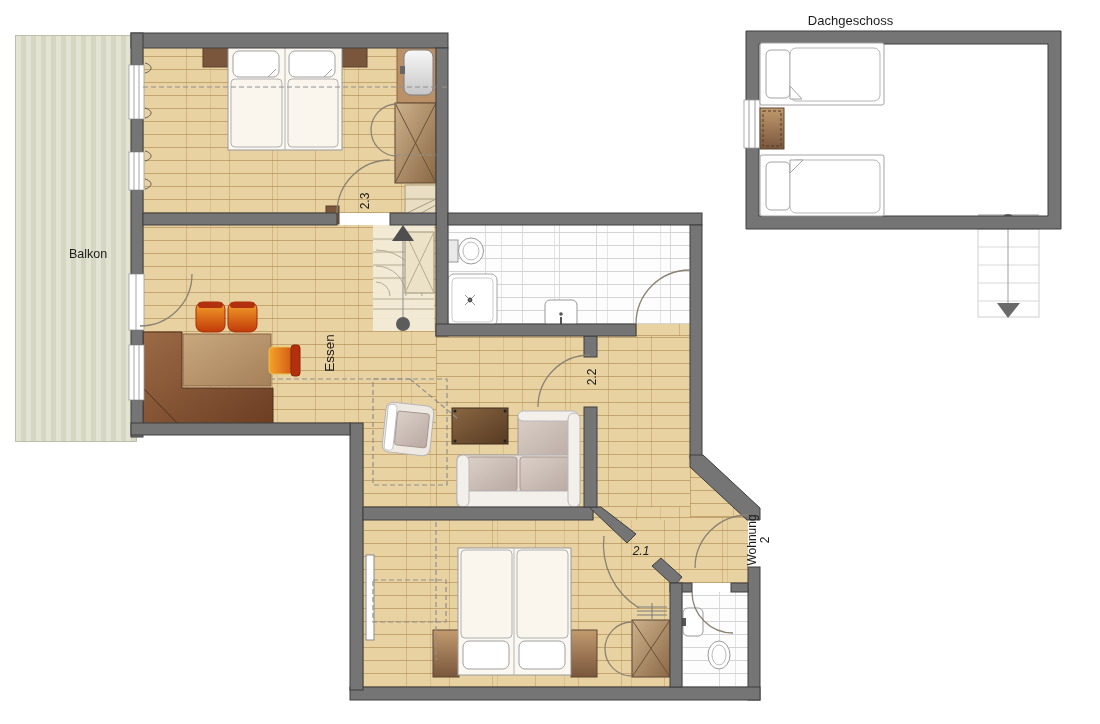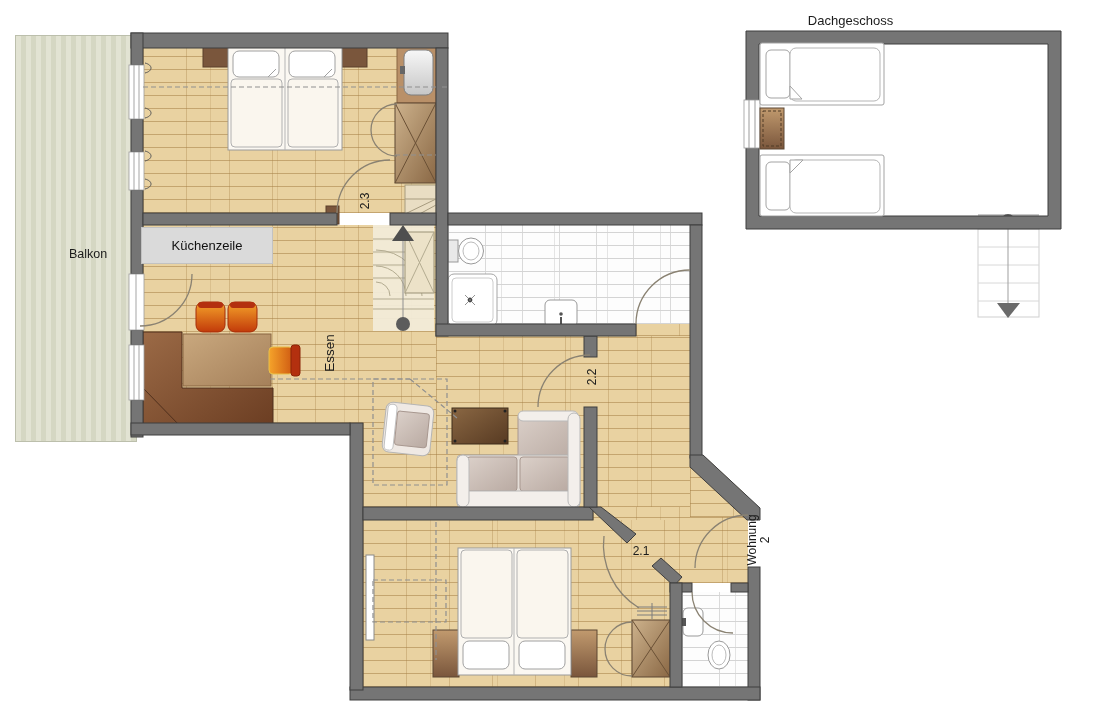--- a/index.html
+++ b/index.html
@@ -354,29 +354,26 @@
       <path d="M692,592 A41 41 0 0 0 733,633"></path>
       <path d="M397,104 A26 26 0 0 0 371,130"></path>
       <path d="M371,130 A26 26 0 0 0 397,156"></path>
       <path d="M632,622 A27 27 0 0 0 605,649"></path>
       <path d="M605,649 A27 27 0 0 0 632,676"></path>
     </g>
   </svg>
 
   <div class="lbl" style="left:50px;top:247px;width:76px;font-size:12.5px;">Balkon</div>
 
-  <div id="kitchenette-box">
-    <span>Küchenzeile</span>
-  </div>
 
   <div class="lbl vlbl" style="left:295px;top:346px;width:70px;font-size:13.5px;">Essen</div>
 
   <div class="lbl vlbl" style="left:350px;top:194px;width:30px;">2.3</div>
 
   <div class="lbl vlbl" style="left:577px;top:370px;width:30px;">2.2</div>
 
-  <div class="lbl" style="left:626px;top:544px;width:30px;">2.1</div>
+  <div class="lbl" style="left:626px;top:544px;width:30px;font-style:italic;">2.1</div>
 
   <div class="lbl vlbl wrap2" style="left:732px;top:527px;width:54px;font-size:12px;line-height:13px;">Wohnung 2</div>
 
   <div class="lbl" style="left:793px;top:14px;width:115px;font-size:13px;">Dachgeschoss</div>
 
 </div>
 
 </body></html>

